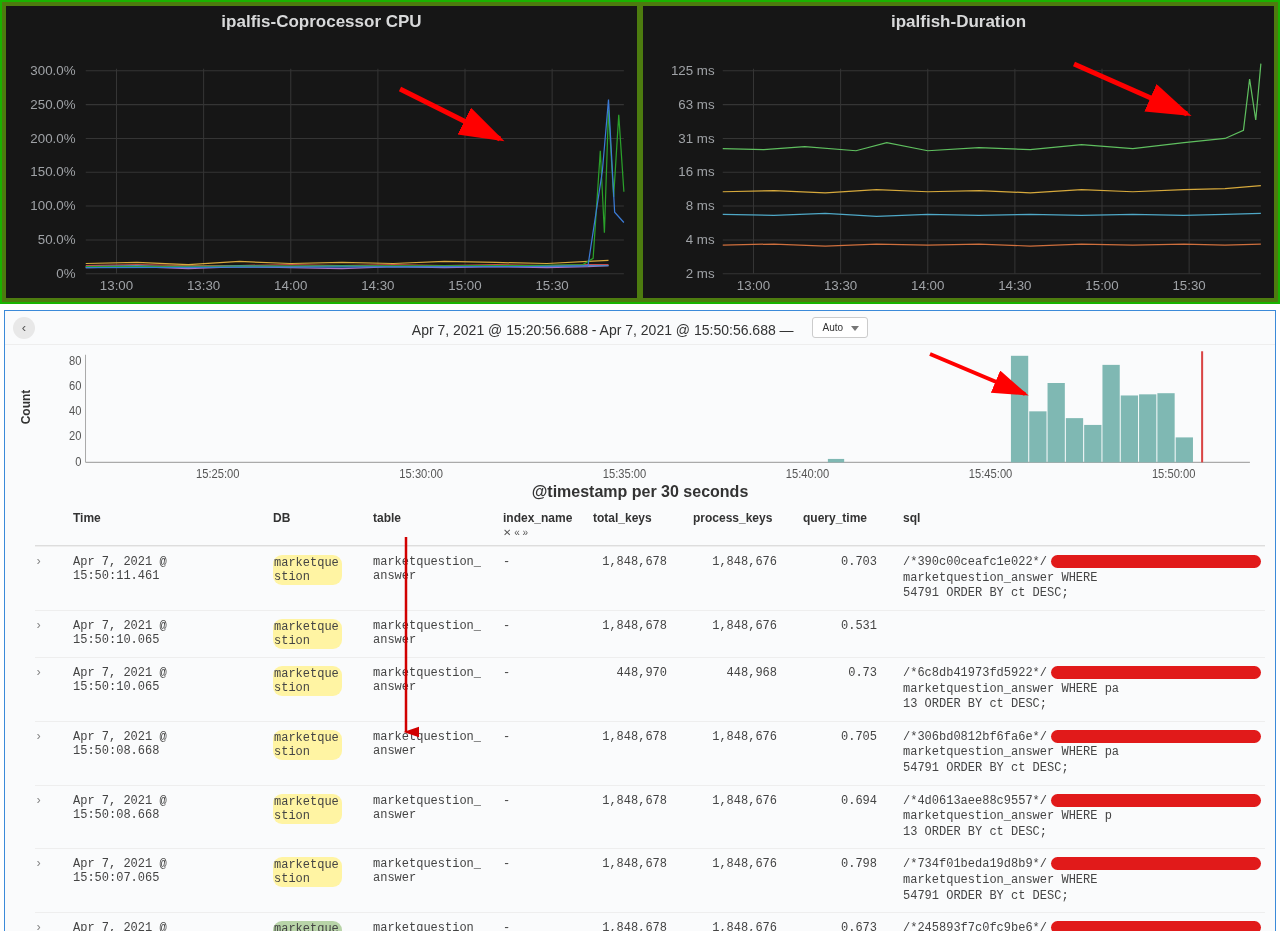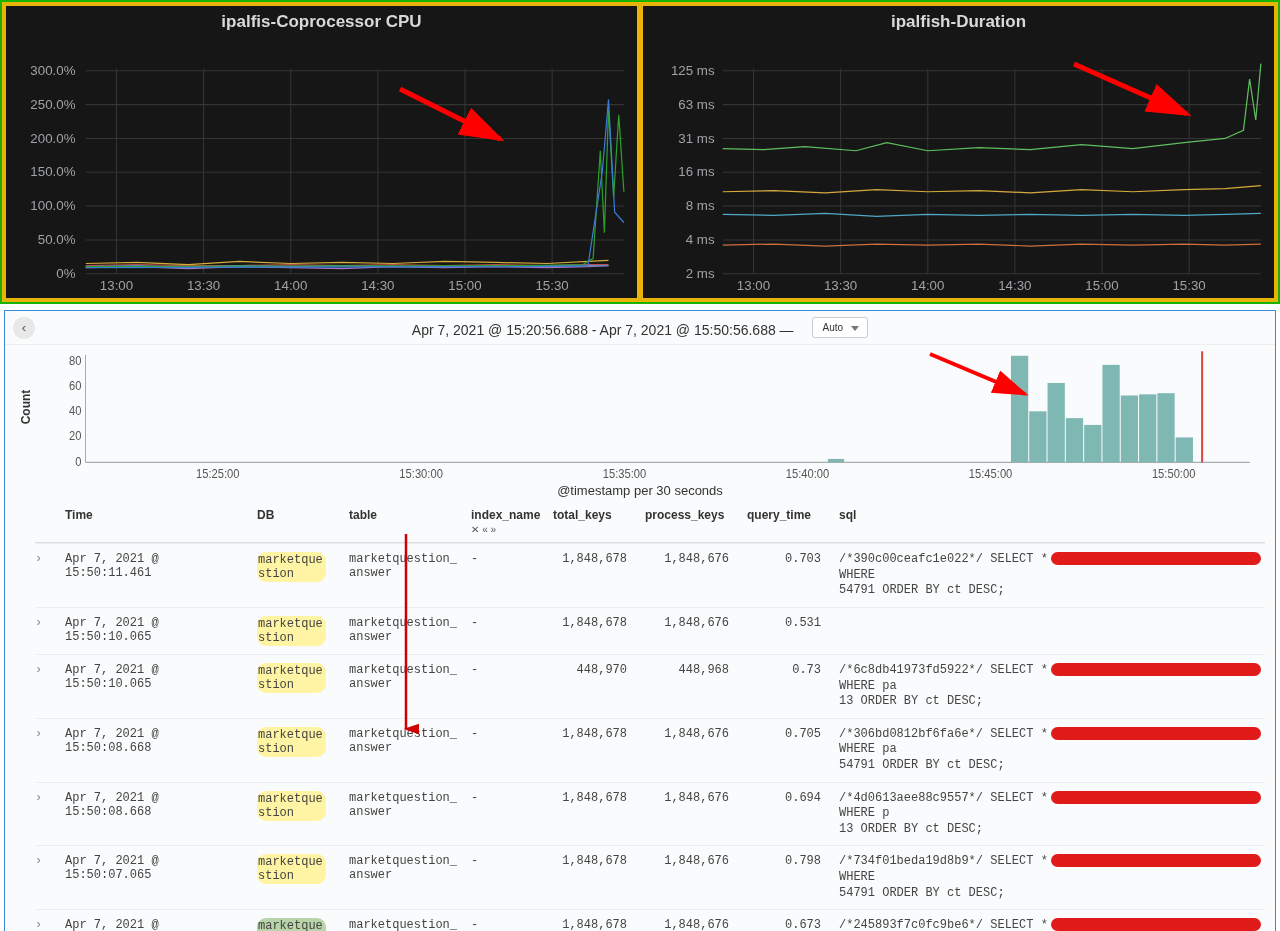--- a/index.html
+++ b/index.html
@@ -1,21 +1,21 @@
 <!DOCTYPE html>
 <html><head>
 <meta charset="utf-8">
 <style>
   * { box-sizing: border-box; margin: 0; padding: 0; }
   body { font-family: Arial, Helvetica, sans-serif; background: #fff; width: 1280px; }
 
   
   .grafana-wrap {
     border: 2px solid #1ab300;
-    background: #eab308;
+    background: #4d7c0f;
     display: flex;
     padding: 4px;
     gap: 6px;
   }
   .panel {
     flex: 1;
     background: #161616;
     color: #d8d9da;
     display: flex;
     flex-direction: column;
@@ -108,33 +108,33 @@
     font-size: 12px;
     font-weight: 600;
     color: #333;
   }
   .histogram-zone svg { width: 100%; height: 100%; }
   .hist-tick-text { fill: #555; font-size: 11px; font-family: Arial, sans-serif; }
   .hist-bar { fill: #7fb8b3; }
   .hist-axis { stroke: #aaa; stroke-width: 1; }
   .hist-xlabel {
     text-align: center;
-    font-size: 13px;
-    font-weight: 400;
+    font-size: 16px;
+    font-weight: 700;
     margin-top: -2px;
     color: #333;
   }
 
   .log-table {
     padding: 4px 10px 0 30px;
   }
   .log-header, .log-row {
     display: grid;
     grid-template-columns: 18px 180px 80px 110px 70px 80px 90px 80px 1fr;
-    gap: 12px;
+    gap: 20px;
     align-items: start;
   }
   .log-header {
     font-size: 12px;
     font-weight: 600;
     color: #333;
     border-bottom: 1px solid #ddd;
     padding: 6px 0;
   }
   .log-header .idx-sub { font-size: 10px; font-weight: normal; color: #555; }

